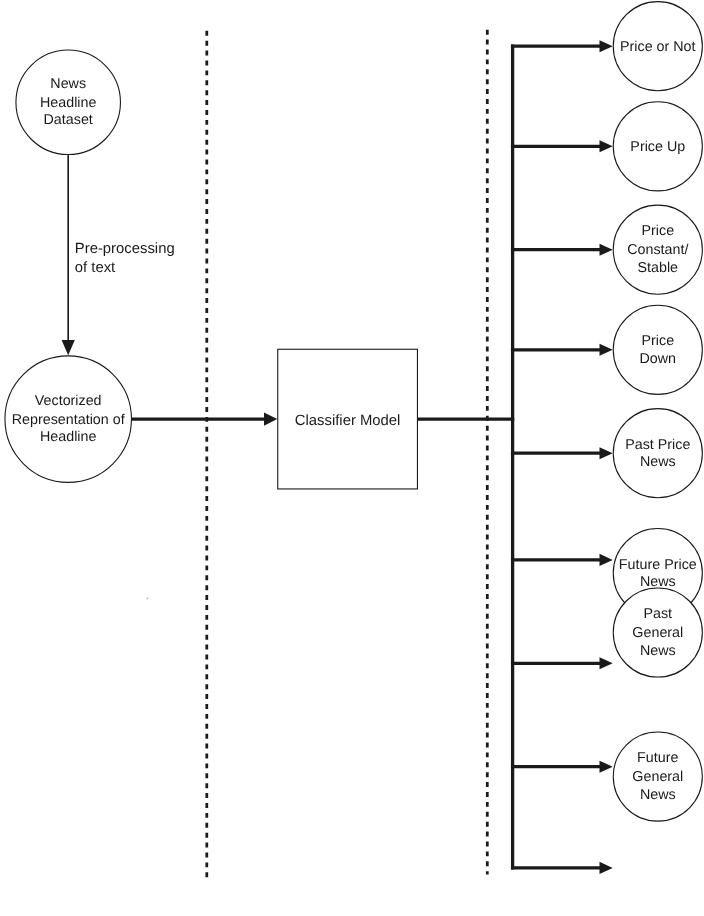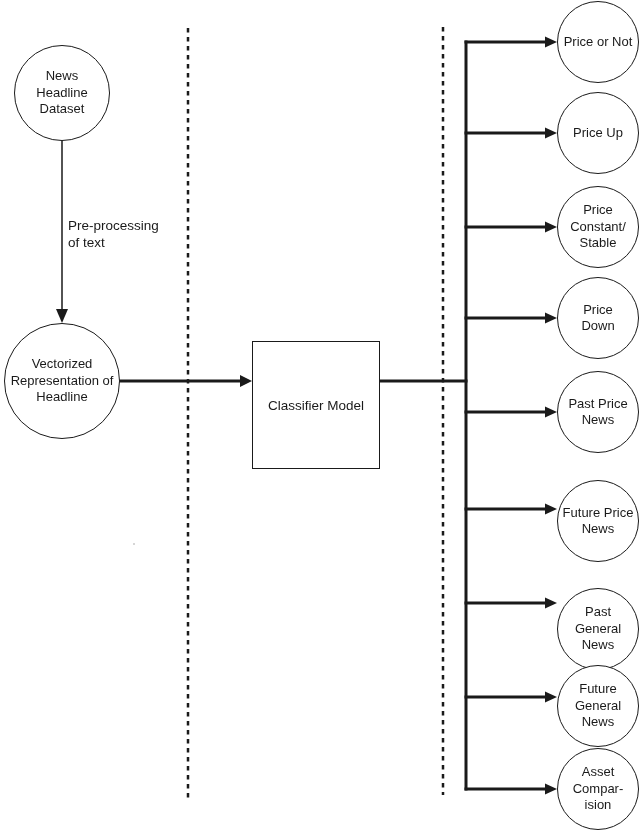--- a/index.html
+++ b/index.html
@@ -38,21 +38,20 @@
   .node-box {
     position: absolute;
     box-sizing: border-box;
     border: 1.5px solid #1a1a1a;
     background: #ffffff;
     display: flex;
     align-items: center;
     justify-content: center;
     text-align: right;
     font-size: 13.5px;
-    margin-top: 24px;
   }
   .edge-label {
     position: absolute;
     white-space: pre-line;
     font-size: 13.5px;
     line-height: 1.26;
     text-align: left;
   }
   .c-dataset    { left: 14px;  top: 45px;  width: 96px;  height: 96px; }
   .c-vectorized { left: 4px;   top: 323px; width: 116px; height: 116px; text-align: center; }
@@ -165,30 +164,25 @@
 Down</span>
   </div>
   <div class="node-circle c-out" style="top:371px">
     <span>Past Price
 News</span>
   </div>
   <div class="node-circle c-out" style="top:480px">
     <span>Future Price
 News</span>
   </div>
-  <div class="node-circle c-out" style="top:588px">
+  <div class="node-circle c-out" style="top:534px">
     <span>Past
 General
 News</span>
   </div>
   <div class="node-circle c-out" style="top:665px">
     <span>Future
 General
 News</span>
   </div>
-  <div class="node-circle c-out" style="top:748px">
-    <span>Asset
-Compar-
-ision</span>
-  </div>
 
   <div class="stray-dot"></div>
 </div>
 
 </body></html>

